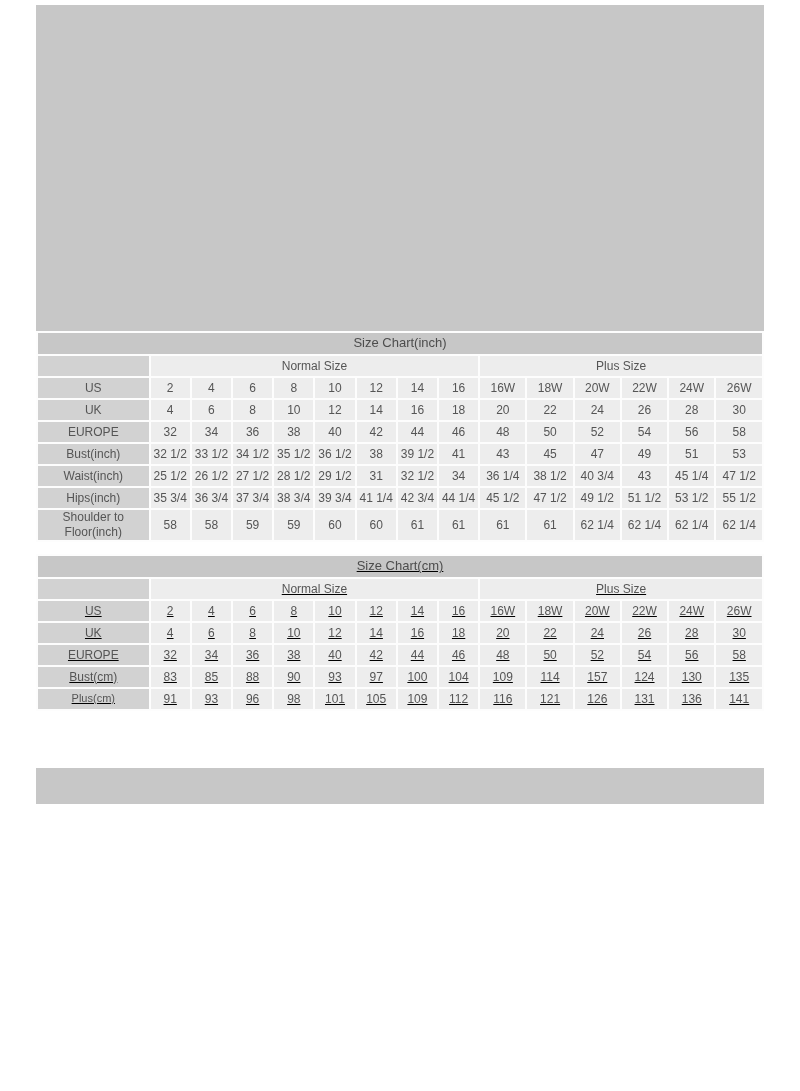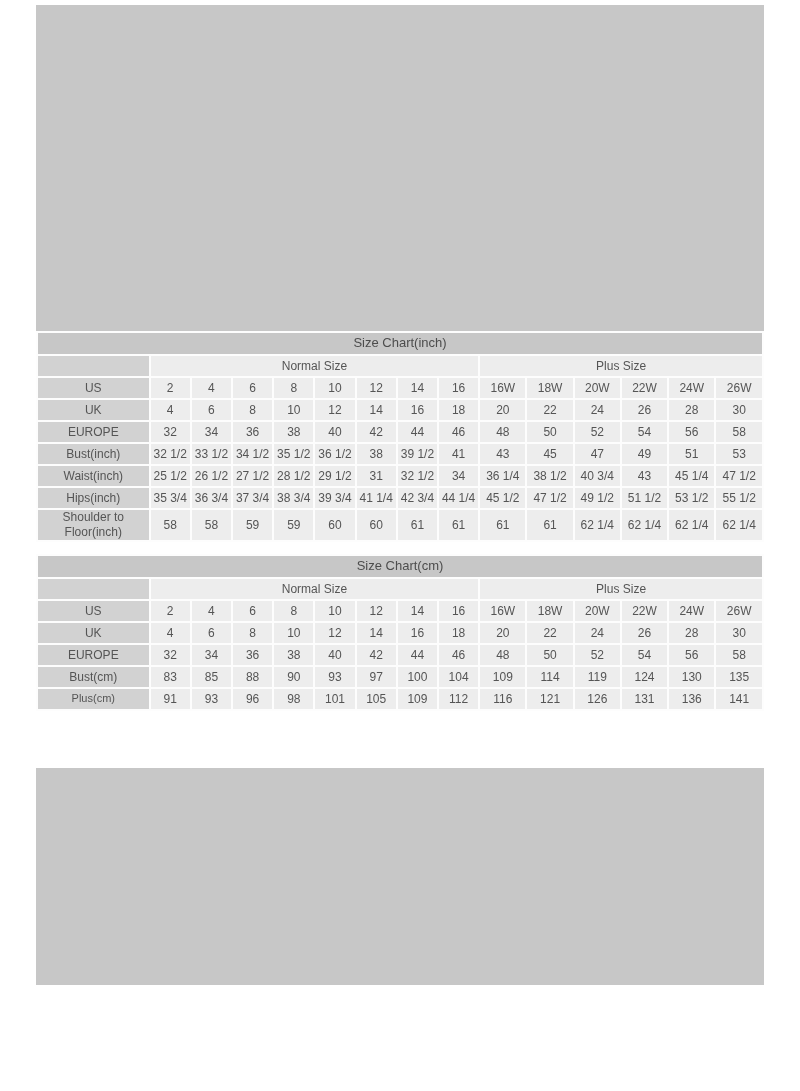--- a/index.html
+++ b/index.html
@@ -4,21 +4,21 @@
 <style>
   html, body {
     margin: 0;
     padding: 0;
     background: #ffffff;
     font-family: "Liberation Sans", "DejaVu Sans", sans-serif;
   }
   #page {
     position: relative;
     width: 800px;
-    height: 985px;
+    height: 804px;
     background: #ffffff;
     overflow: hidden;
   }
   .photo-block {
     position: absolute;
     left: 36px;
     width: 728px;
     background: #c7c7c7;
   }
   #photo-top    { top: 5px;   height: 326px; }
@@ -29,21 +29,21 @@
     top: 331px;
     width: 728px;
   }
   table.size-chart {
     width: 728px;
     table-layout: fixed;
     border-collapse: separate;
     border-spacing: 2px;
     background: #fdfdfd;
   }
-  table.size-chart + table.size-chart { margin-top: 12px; }
+  table.size-chart + table.size-chart { margin-top: 12px; text-decoration: underline; }
   td {
     padding: 0 1px;
     text-align: center;
     vertical-align: middle;
     color: #555555;
     font-size: 12px;
     line-height: 1.25;
     overflow: hidden;
   }
   td.title-cell {
@@ -301,21 +301,21 @@
             <td class="val">83</td>
             <td class="val">85</td>
             <td class="val">88</td>
             <td class="val">90</td>
             <td class="val">93</td>
             <td class="val">97</td>
             <td class="val">100</td>
             <td class="val">104</td>
             <td class="val">109</td>
             <td class="val">114</td>
-            <td class="val">119</td>
+            <td class="val">157</td>
             <td class="val">124</td>
             <td class="val">130</td>
             <td class="val">135</td>
           </tr>
           <tr>
             <td class="lbl">Plus(cm)</td>
             <td class="val">91</td>
             <td class="val">93</td>
             <td class="val">96</td>
             <td class="val">98</td>

